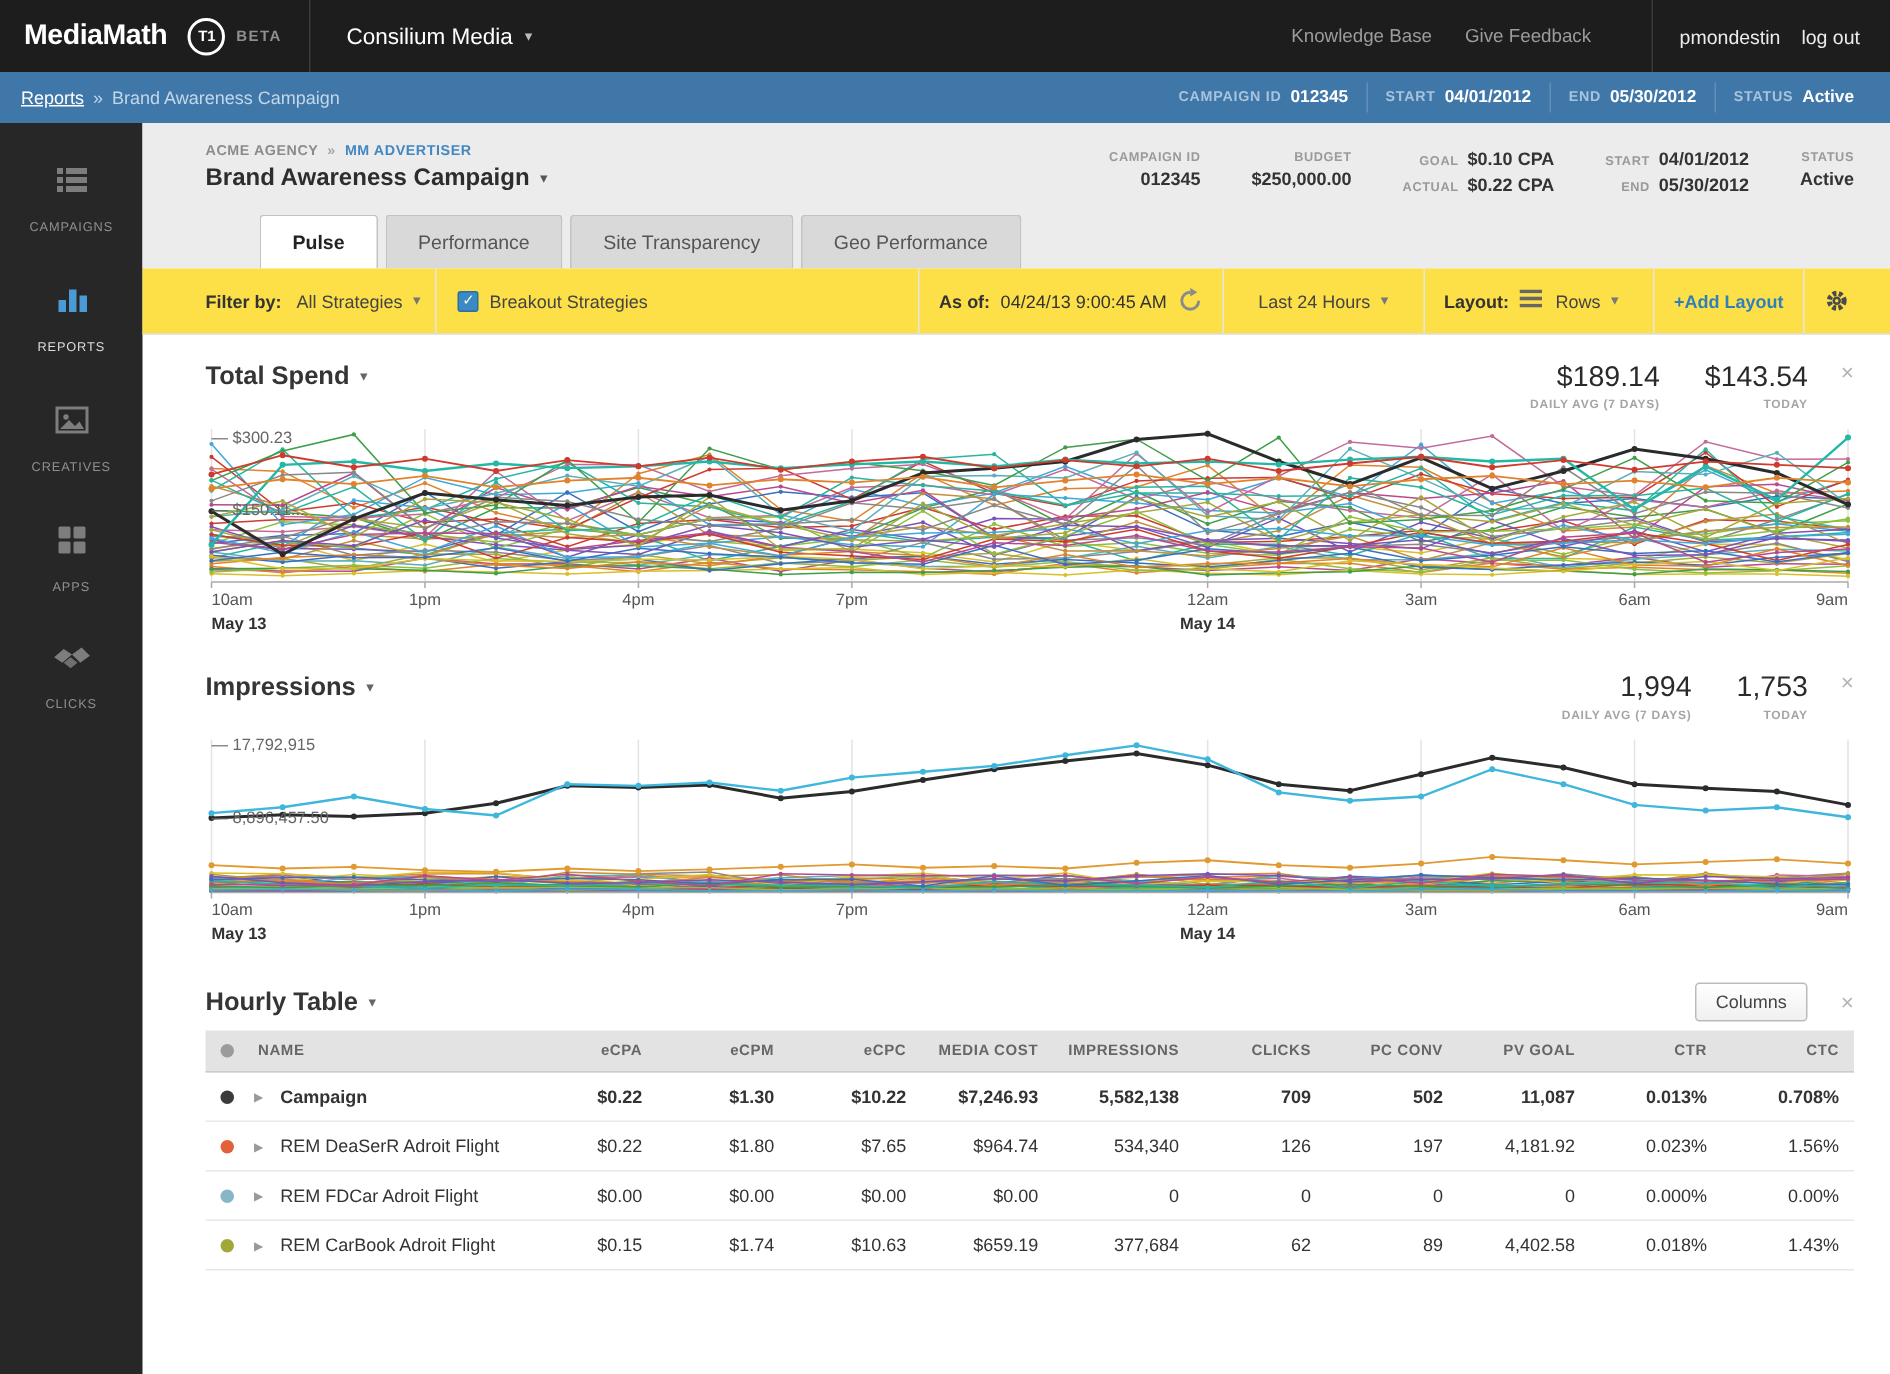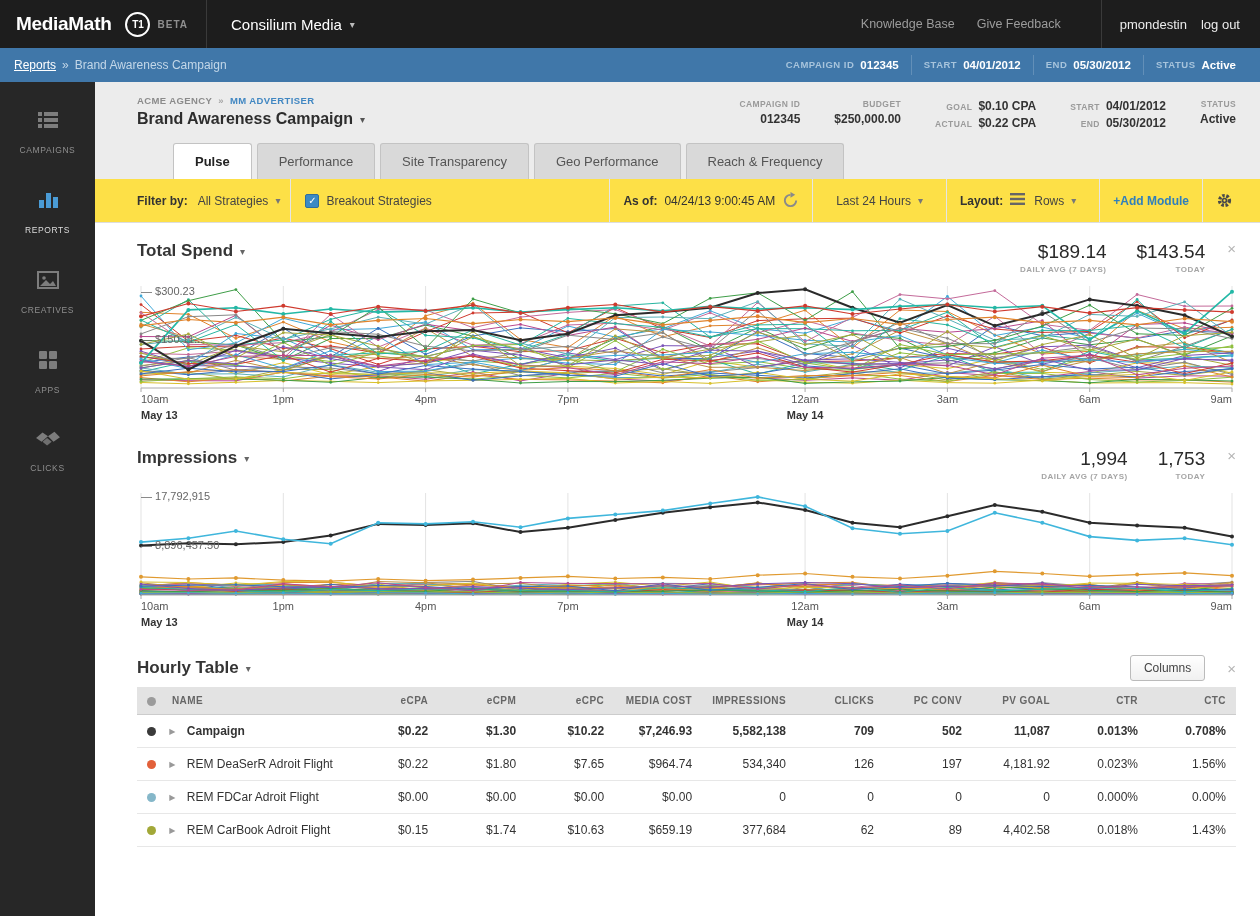--- a/index.html
+++ b/index.html
@@ -266,21 +266,20 @@
             <div class="stat-label">STATUS</div>
             <div class="stat-value">Active</div>
           </div>
         </div>
       </div>
       <div class="tabs">
         <div class="tab active">Pulse</div>
         <div class="tab">Performance</div>
         <div class="tab">Site Transparency</div>
         <div class="tab">Geo Performance</div>
-        <div class="tab">Reach &amp; Frequency</div>
       </div>
     </div>
 
     <div class="filter-bar">
       <span class="fb-label">Filter by:</span>
       <button class="fb-dd">
         <span>All Strategies</span>
         <span class="caret">▾</span>
       </button>
       <label class="fb-check">
@@ -314,21 +313,21 @@
                 <rect y="9.6" width="15" height="2.4"></rect>
               </g>
             </svg>
         </span>
         <button class="fb-dd" style="padding-left:2px;">
           <span>Rows</span>
           <span class="caret">▾</span>
         </button>
       </div>
       <div class="fb-section">
-        <a class="add-module">+Add Module</a>
+        <a class="add-module">+Add Layout</a>
       </div>
       <div class="fb-section">
         <button class="icon-btn">
           <svg width="17" height="17" viewBox="0 0 18 18">
               <circle cx="9" cy="9" r="5.2" fill="none" stroke="#4a4a4a" stroke-width="3.6" stroke-dasharray="2.6 1.7"></circle>
               <circle cx="9" cy="9" r="2.1" fill="none" stroke="#4a4a4a" stroke-width="1.8"></circle>
             </svg>
         </button>
       </div>
     </div>

